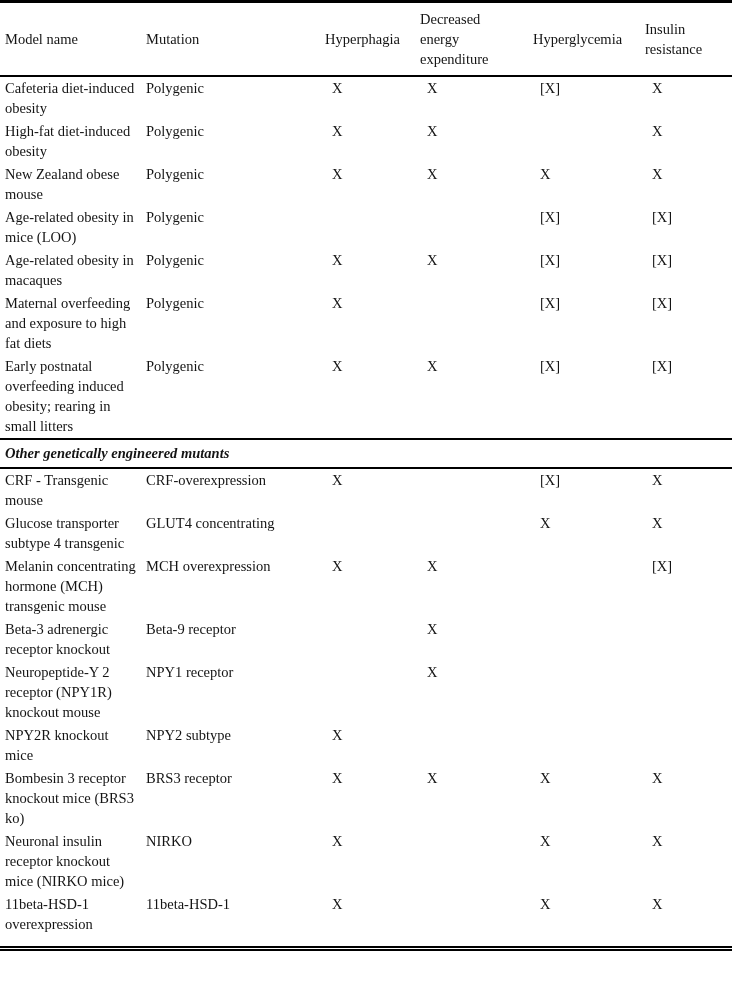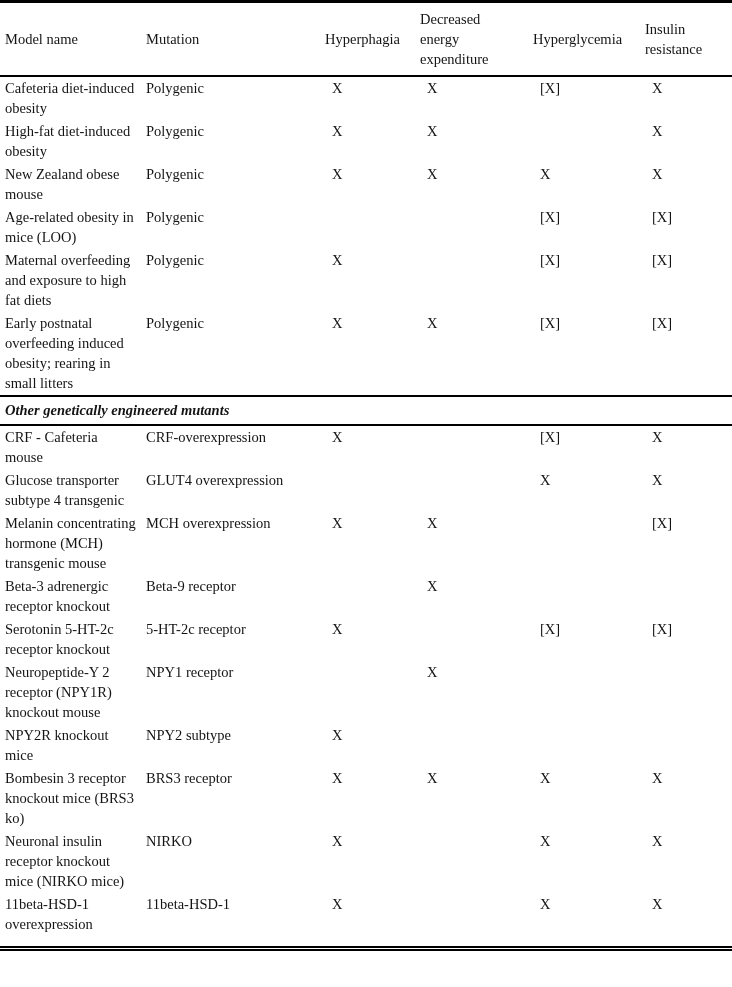--- a/index.html
+++ b/index.html
@@ -108,77 +108,77 @@
         </tr>
         <tr>
           <td>Age-related obesity in mice (LOO)</td>
           <td>Polygenic</td>
           <td class="mark-cell"></td>
           <td class="mark-cell"></td>
           <td class="mark-cell">[X]</td>
           <td class="mark-cell">[X]</td>
         </tr>
         <tr>
+          <td>Age-related obesity in macaques</td>
+          <td>Polygenic</td>
+          <td class="mark-cell">X</td>
+          <td class="mark-cell">X</td>
+          <td class="mark-cell">[X]</td>
+          <td class="mark-cell">[X]</td>
+        </tr>
+        <tr>
           <td>Maternal overfeeding and exposure to high fat diets</td>
           <td>Polygenic</td>
           <td class="mark-cell">X</td>
           <td class="mark-cell"></td>
           <td class="mark-cell">[X]</td>
           <td class="mark-cell">[X]</td>
         </tr>
         <tr>
           <td>Early postnatal overfeeding induced obesity; rearing in small litters</td>
           <td>Polygenic</td>
           <td class="mark-cell">X</td>
           <td class="mark-cell">X</td>
           <td class="mark-cell">[X]</td>
           <td class="mark-cell">[X]</td>
         </tr>
         <tr class="section-row">
           <td colspan="6">Other genetically engineered mutants</td>
         </tr>
         <tr>
-          <td>CRF - Cafeteria mouse</td>
+          <td>CRF - Transgenic mouse</td>
           <td>CRF-overexpression</td>
           <td class="mark-cell">X</td>
           <td class="mark-cell"></td>
           <td class="mark-cell">[X]</td>
           <td class="mark-cell">X</td>
         </tr>
         <tr>
           <td>Glucose transporter subtype 4 transgenic</td>
-          <td>GLUT4 overexpression</td>
+          <td>GLUT4 concentrating</td>
           <td class="mark-cell"></td>
           <td class="mark-cell"></td>
           <td class="mark-cell">X</td>
           <td class="mark-cell">X</td>
         </tr>
         <tr>
           <td>Melanin concentrating hormone (MCH) transgenic mouse</td>
           <td>MCH overexpression</td>
           <td class="mark-cell">X</td>
           <td class="mark-cell">X</td>
           <td class="mark-cell"></td>
           <td class="mark-cell">[X]</td>
         </tr>
         <tr>
           <td>Beta-3 adrenergic receptor knockout</td>
           <td>Beta-9 receptor</td>
           <td class="mark-cell"></td>
           <td class="mark-cell">X</td>
           <td class="mark-cell"></td>
           <td class="mark-cell"></td>
-        </tr>
-        <tr>
-          <td>Serotonin 5-HT-2c receptor knockout</td>
-          <td>5-HT-2c receptor</td>
-          <td class="mark-cell">X</td>
-          <td class="mark-cell"></td>
-          <td class="mark-cell">[X]</td>
-          <td class="mark-cell">[X]</td>
         </tr>
         <tr>
           <td>Neuropeptide-Y 2 receptor (NPY1R) knockout mouse</td>
           <td>NPY1 receptor</td>
           <td class="mark-cell"></td>
           <td class="mark-cell">X</td>
           <td class="mark-cell"></td>
           <td class="mark-cell"></td>
         </tr>
         <tr>

